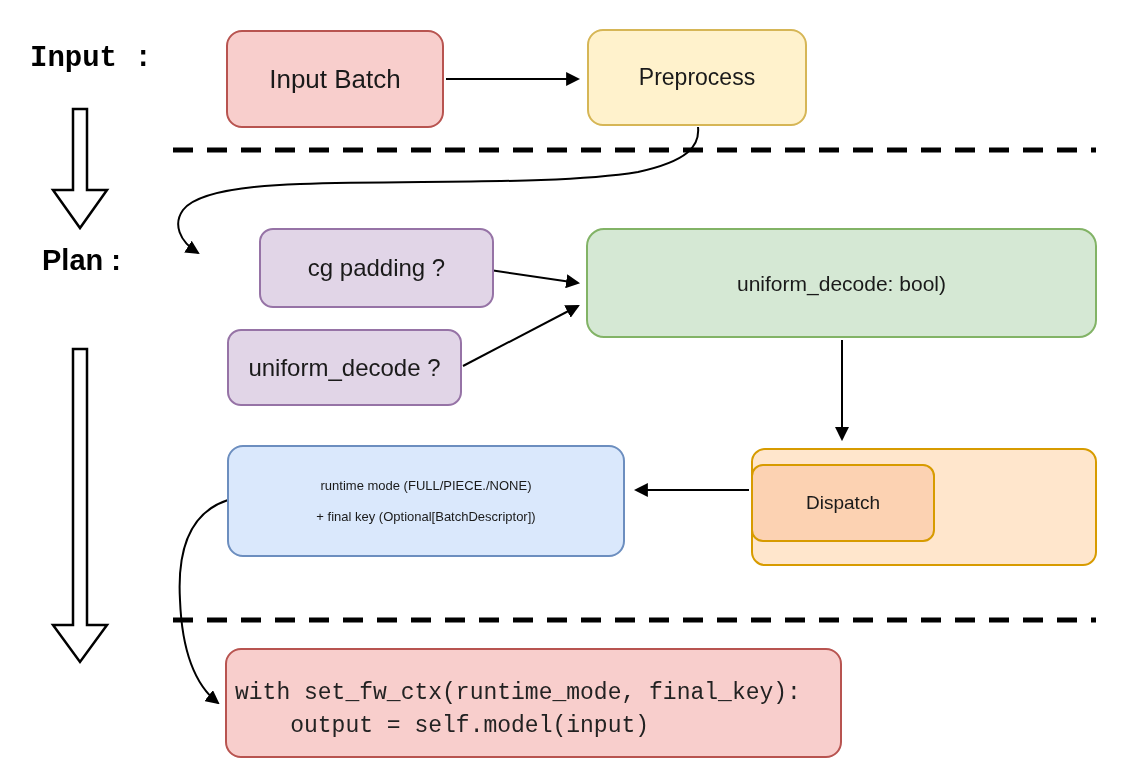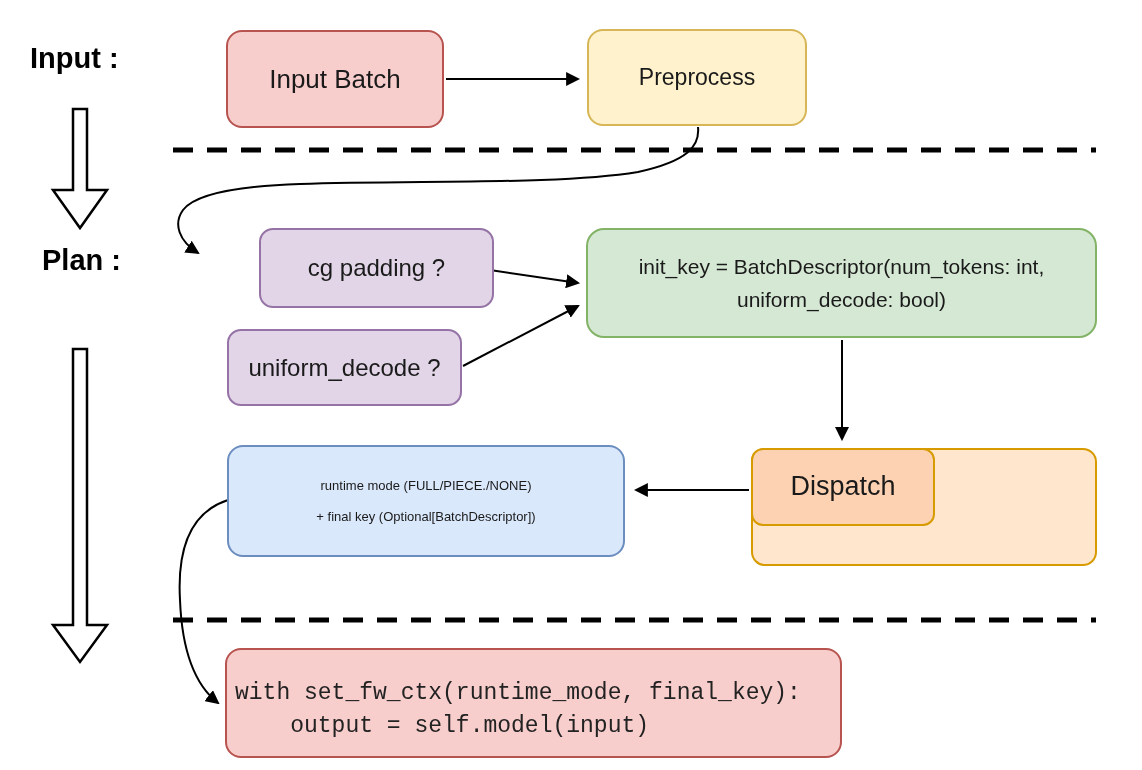--- a/index.html
+++ b/index.html
@@ -20,34 +20,34 @@
   .node-preprocess{left:587px;top:29px;width:220px;height:97px;border-radius:16px;
     background:var(--yellow-fill);border:2px solid var(--yellow-stroke);font-size:23px;}
   .node-cg{left:227px;top:228px;width:235px;height:80px;border-radius:14px;
     background:var(--purple-fill);border:2px solid var(--purple-stroke);font-size:24px;margin-left:32px;}
   .node-ud{left:227px;top:329px;width:235px;height:77px;border-radius:14px;
     background:var(--purple-fill);border:2px solid var(--purple-stroke);font-size:24px;align-items:center;}
   .node-green{left:586px;top:228px;width:511px;height:110px;border-radius:18px;
     background:var(--green-fill);border:2px solid var(--green-stroke);font-size:21px;line-height:33px;}
   .node-orange{left:751px;top:448px;width:346px;height:118px;border-radius:14px;
     background:var(--orange-fill);border:2px solid var(--orange-stroke);}
-  .node-dispatch{left:751px;top:448px;width:184px;height:78px;border-radius:12px;
-    background:var(--peach-fill);border:2px solid var(--orange-stroke);font-size:27px;}
+  .node-dispatch{left:751px;top:464px;width:184px;height:78px;border-radius:12px;
+    background:var(--peach-fill);border:2px solid var(--orange-stroke);font-size:19px;}
   .orange-caption{left:935px;top:448px;width:162px;height:118px;font-size:25px;line-height:33px;}
   .node-blue{left:227px;top:445px;width:398px;height:112px;border-radius:16px;
     background:var(--blue-fill);border:2px solid var(--blue-stroke);font-size:13px;line-height:31px;}
   .node-code{left:225px;top:648px;width:617px;height:110px;border-radius:16px;
     background:var(--red-fill);border:2px solid var(--red-stroke);
     font-family:"Liberation Mono","DejaVu Sans Mono",monospace;font-size:23px;line-height:33px;
     align-items:flex-start;text-align:center;padding:14px 6px 0 8px;color:#222222;}
   .pre{white-space:pre;}
   .section-label{
     position:absolute;font-weight:bold;font-size:29px;color:#000000;letter-spacing:0px;
   }
-  .label-input{left:30px;top:42px;}
+  .label-input{left:30px;top:42px;font-family:Liberation Mono, monospace;}
   .label-plan{left:42px;top:244px;}
   .label-execute{left:26px;top:672px;}
 </style>
 </head>
 <body>
 
 <div id="canvas">
 
   <svg id="wires" viewBox="0 0 1142 770">
     <defs>
@@ -84,21 +84,20 @@
 
   <div class="node node-cg">
     <span>cg padding ?</span>
   </div>
 
   <div class="node node-ud">
     <span>uniform_decode ?</span>
   </div>
 
   <div class="node node-green">
-    <span>init_key = BatchDescriptor(num_tokens: int,</span>
     <span>uniform_decode: bool)</span>
   </div>
 
   <div class="node node-orange"></div>
 
   <div class="node node-dispatch">
     <span>Dispatch</span>
   </div>
 
 

